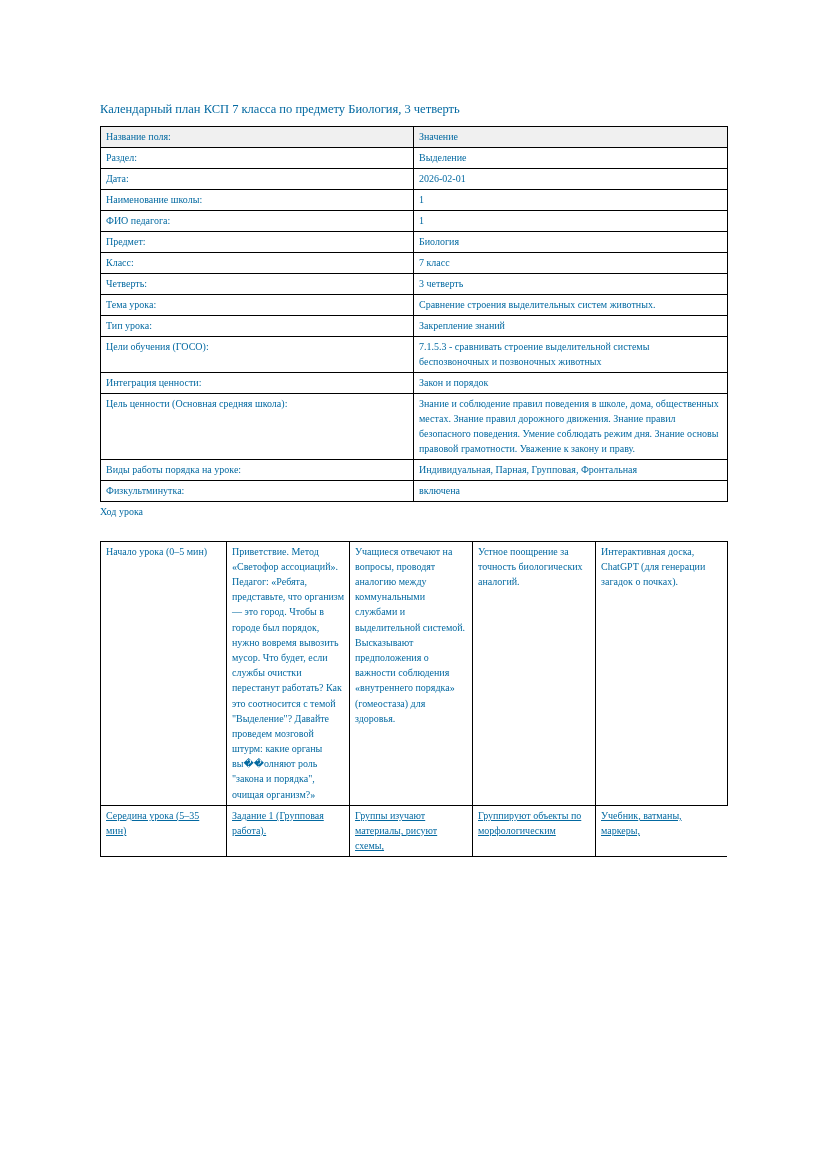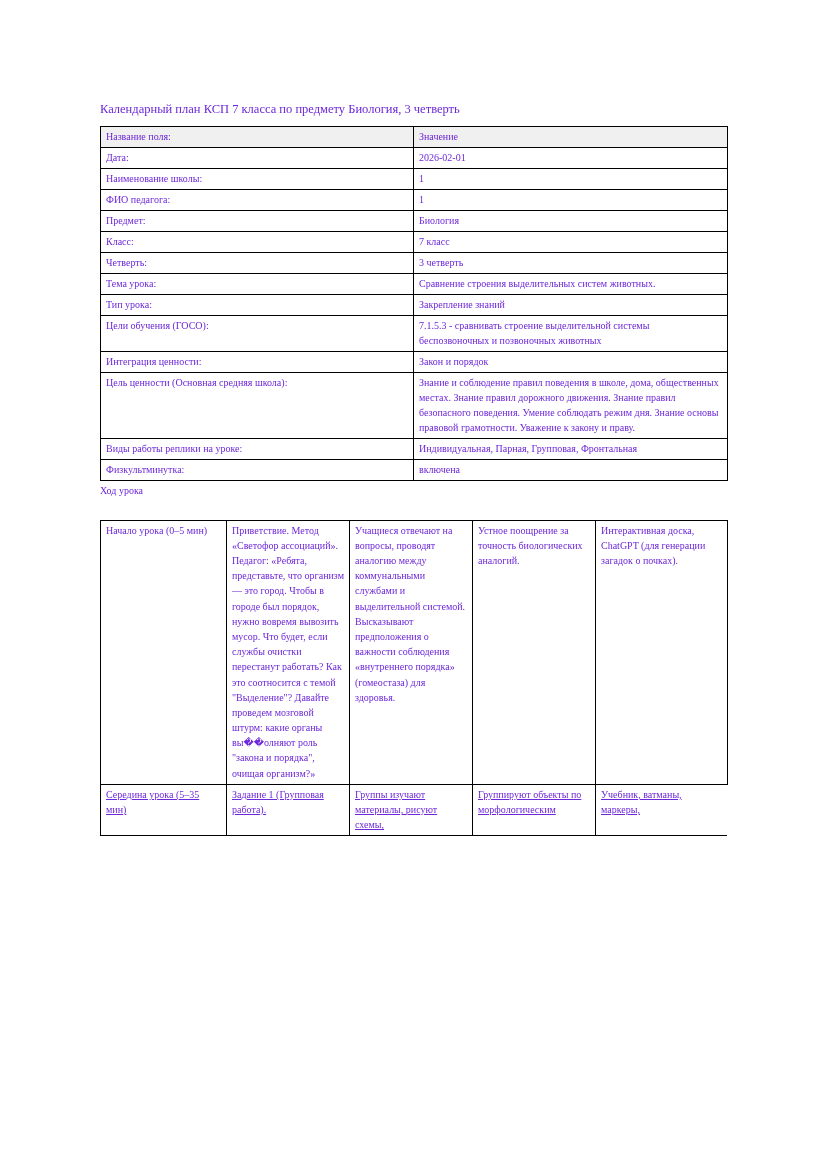--- a/index.html
+++ b/index.html
@@ -7,21 +7,21 @@
     padding: 0;
     background: #ffffff;
   }
   .page {
     position: relative;
     width: 827px;
     height: 1170px;
     background: #ffffff;
     overflow: hidden;
     font-family: "Liberation Serif", "DejaVu Serif", serif;
-    color: #6d28d9;
+    color: #0369a1;
   }
   .content {
     position: absolute;
     left: 100px;
     top: 100px;
     width: 627px;
   }
 
   .doc-title {
     font-size: 12.5px;
@@ -97,20 +97,24 @@
       <colgroup>
           <col class="c-label">
           <col class="c-value">
         </colgroup>
       <tbody>
         <tr class="header-row">
           <td>Название поля:</td>
           <td>Значение</td>
         </tr>
         <tr>
+          <td>Раздел:</td>
+          <td>Выделение</td>
+        </tr>
+        <tr>
           <td>Дата:</td>
           <td>2026-02-01</td>
         </tr>
         <tr>
           <td>Наименование школы:</td>
           <td>1</td>
         </tr>
         <tr>
           <td>ФИО педагога:</td>
           <td>1</td>
@@ -141,21 +145,21 @@
         </tr>
         <tr>
           <td>Интеграция ценности:</td>
           <td>Закон и порядок</td>
         </tr>
         <tr>
           <td>Цель ценности (Основная средняя школа):</td>
           <td>Знание и соблюдение правил поведения в школе, дома, общественных местах. Знание правил дорожного движения. Знание правил безопасного поведения. Умение соблюдать режим дня. Знание основы правовой грамотности. Уважение к закону и праву.</td>
         </tr>
         <tr>
-          <td>Виды работы реплики на уроке:</td>
+          <td>Виды работы порядка на уроке:</td>
           <td>Индивидуальная, Парная, Групповая, Фронтальная</td>
         </tr>
         <tr>
           <td>Физкультминутка:</td>
           <td>включена</td>
         </tr>
       </tbody>
     </table>
 
     <p class="section-caption">Ход урока</p>

